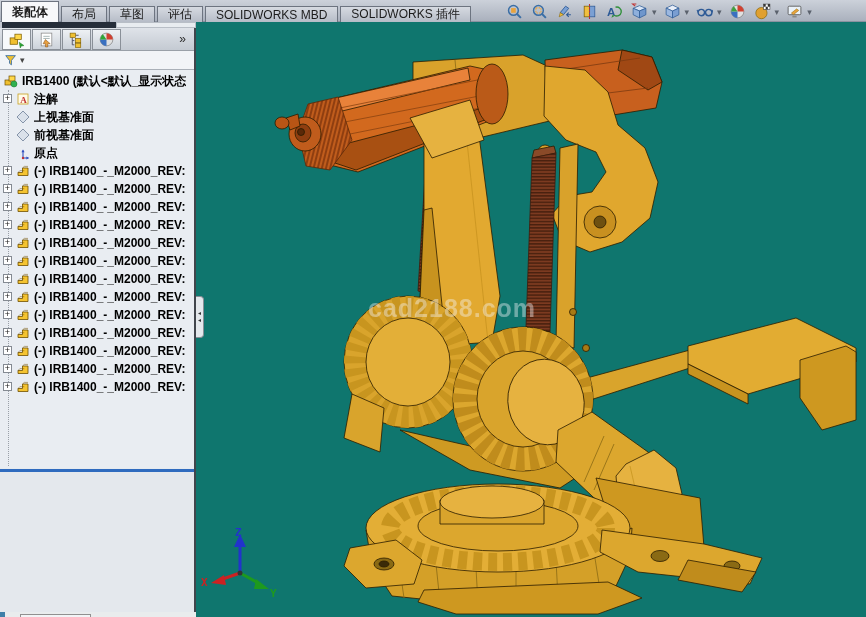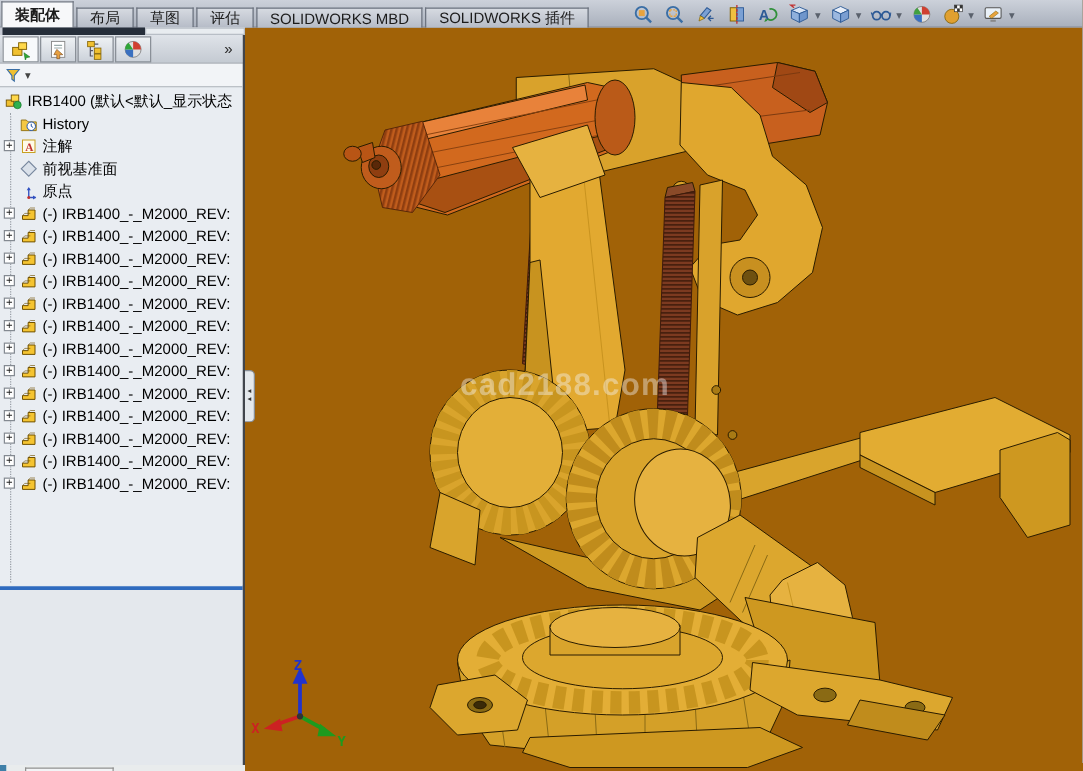--- a/index.html
+++ b/index.html
@@ -20,21 +20,21 @@
   .panel-topbar-dark{position:absolute;left:2px;top:22px;width:114px;height:6px;background:#262e3a;}
   .panel-topbar-light{position:absolute;left:116px;top:22px;width:80px;height:6px;background:#e8ecf0;border:1px solid #b8bec6;}
 
   
   .hud{position:absolute;left:505px;top:2px;height:19px;display:flex;align-items:center;gap:6px;}
   .hud-btn{width:19px;height:19px;display:flex;align-items:center;justify-content:center;cursor:default;}
   .hud-btn svg{width:17px;height:17px;}
   .hud-caret{font-size:9px;color:#5a616c;margin-left:-3px;cursor:default;}
 
   
-  .viewport{position:absolute;left:196px;top:22px;width:670px;height:595px;background:#a16207;}
+  .viewport{position:absolute;left:196px;top:22px;width:670px;height:595px;background:#0f766e;}
   .robot-svg{position:absolute;left:0;top:0;}
   .watermark{position:absolute;left:172px;top:272px;font-size:25px;font-weight:bold;
              letter-spacing:1px;color:rgba(242,242,245,0.42);pointer-events:none;}
   .triad{position:absolute;left:4px;top:504px;}
   .triad text{font-family:"DejaVu Sans Mono",monospace;font-size:11px;font-weight:bold;}
 
   
   .panel{position:absolute;left:0;top:28px;width:196px;height:584px;background:#e9edf2;
          border-right:2px solid #41454c;display:flex;flex-direction:column;}
   .ptabs{height:23px;background:linear-gradient(#dfe3e9,#c4cad2);display:flex;align-items:center;
@@ -49,21 +49,21 @@
   .filter-row svg{width:14px;height:14px;}
   .filter-caret{font-size:9px;color:#444;}
   .tree{position:relative;flex:0 0 auto;height:398px;overflow:hidden;background:#e9edf2;padding-top:2px;}
   .tree-guide{position:absolute;left:8px;top:20px;width:0;height:376px;border-left:1px dotted #9aa0a8;}
   .trow{position:relative;height:18px;display:flex;align-items:center;padding-left:15px;white-space:nowrap;cursor:default;}
   .trow.root{padding-left:3px;}
   .texp{position:absolute;left:3px;top:4px;width:9px;height:9px;background:#fff;border:1px solid #848a92;
         font-size:9px;line-height:7px;text-align:center;color:#222;cursor:default;}
   .ticon{width:16px;height:15px;display:inline-flex;align-items:center;justify-content:center;margin-right:3px;flex:0 0 auto;}
   .ticon svg{width:14px;height:14px;}
-  .tlabel{font-size:12px;color:#000;overflow:hidden;}
+  .tlabel{font-size:12px;color:#000;overflow:hidden;font-weight:bold;}
   .split-line{height:4px;background:#2f6bbf;border-top:1px solid #e6ebf0;flex:0 0 auto;}
   .panel-empty{flex:1 1 auto;background:#e4e8ed;}
 
   
   .splitter-tab{position:absolute;left:196px;top:296px;width:8px;height:42px;background:#e4e8ec;
                 border:1px solid #888e96;border-left:none;border-radius:0 4px 4px 0;
                 display:flex;flex-direction:column;align-items:center;justify-content:center;
                 font-size:6px;color:#333;line-height:7px;cursor:default;}
 
   
@@ -347,38 +347,36 @@
           <span class="ticon">
             <svg viewBox="0 0 14 14">
               <rect x="1" y="6" width="6" height="5" fill="#f0c030" stroke="#705000" stroke-width="0.7"></rect>
               <rect x="5" y="2" width="6" height="5" fill="#ffd84a" stroke="#705000" stroke-width="0.7"></rect>
               <circle cx="10" cy="10" r="3" fill="#30b050" stroke="#107020" stroke-width="0.5"></circle>
             </svg>
           </span>
           <span class="tlabel">IRB1400  (默认&lt;默认_显示状态</span>
         </div>
         <div class="trow">
-          <span class="ticon">
-            <svg viewBox="0 0 14 14">
-              <path d="M1 4 h4 l1.5 1.5 H13 v7 H1 z" fill="#f5c842" stroke="#8a6a10" stroke-width="0.7"></path>
-              <circle cx="9" cy="9" r="3.4" fill="#fff" stroke="#2255aa" stroke-width="0.8"></circle>
-              <path d="M9 7 v2 l1.5 1" stroke="#2255aa" fill="none" stroke-width="0.8"></path>
-            </svg>
-          </span>
-          <span class="tlabel">History</span>
-        </div>
-        <div class="trow">
           <span class="texp">+</span>
           <span class="ticon">
             <svg viewBox="0 0 14 14">
               <rect x="2" y="2" width="10" height="10" fill="#fffbe8" stroke="#c8a020" stroke-width="0.8"></rect>
               <text x="4.2" y="10.6" font-size="9" fill="#c03030" font-weight="bold" font-family="Liberation Serif">A</text>
             </svg>
           </span>
           <span class="tlabel">注解</span>
+        </div>
+        <div class="trow">
+          <span class="ticon">
+            <svg viewBox="0 0 14 14">
+              <polygon points="7,1 13,7 7,13 1,7" fill="rgba(150,170,200,0.18)" stroke="#7a8aa0" stroke-width="0.9"></polygon>
+            </svg>
+          </span>
+          <span class="tlabel">上视基准面</span>
         </div>
         <div class="trow">
           <span class="ticon">
             <svg viewBox="0 0 14 14">
               <polygon points="7,1 13,7 7,13 1,7" fill="rgba(150,170,200,0.18)" stroke="#7a8aa0" stroke-width="0.9"></polygon>
             </svg>
           </span>
           <span class="tlabel">前视基准面</span>
         </div>
         <div class="trow">

